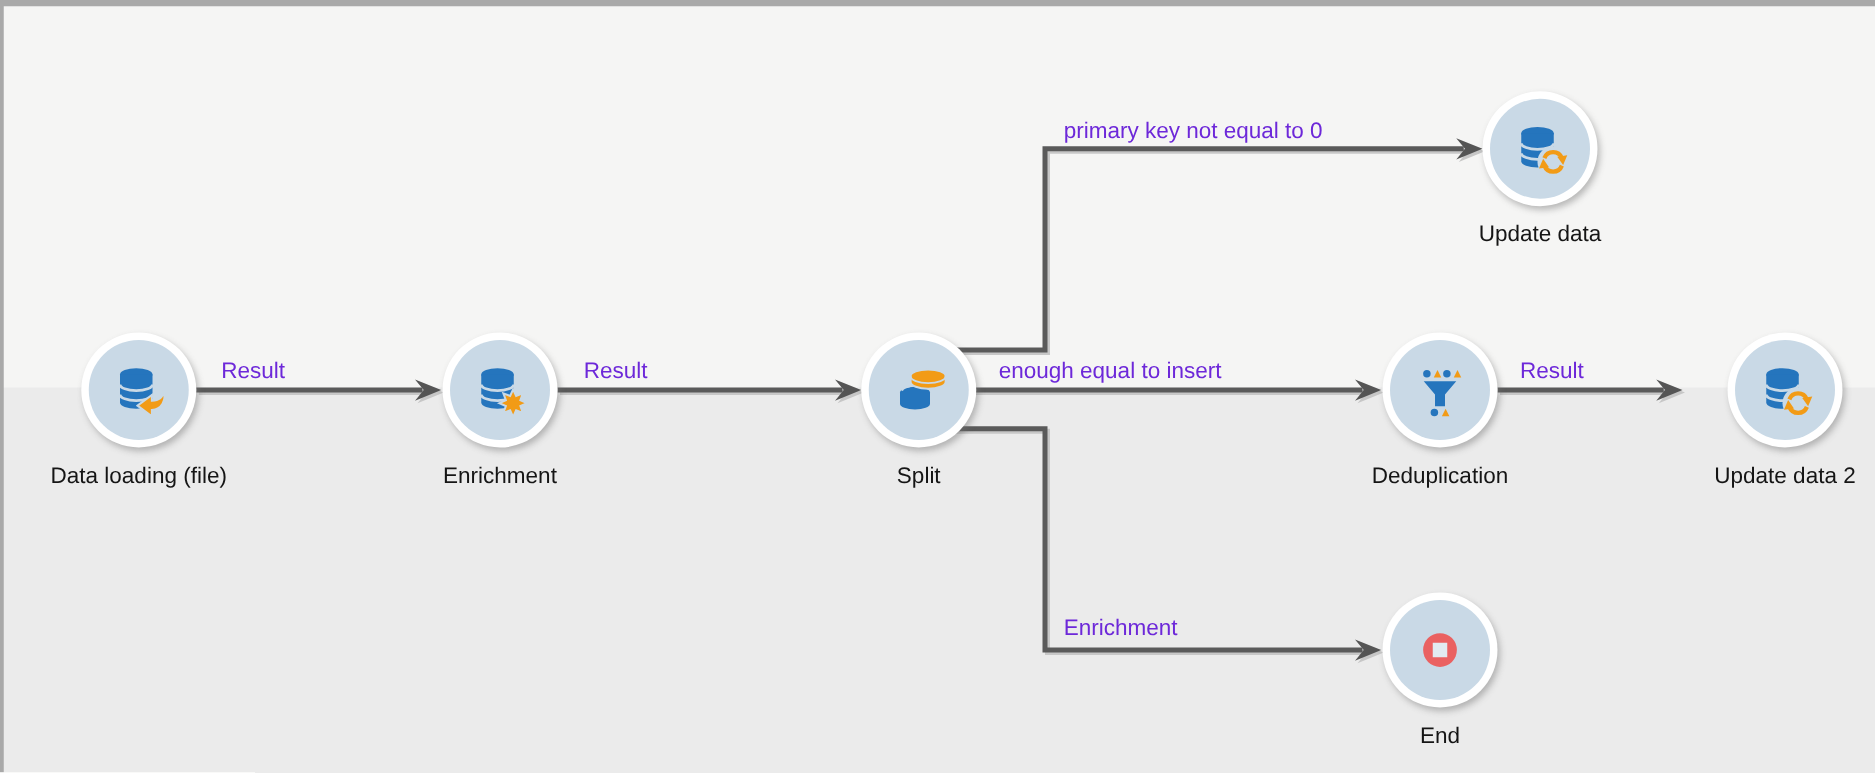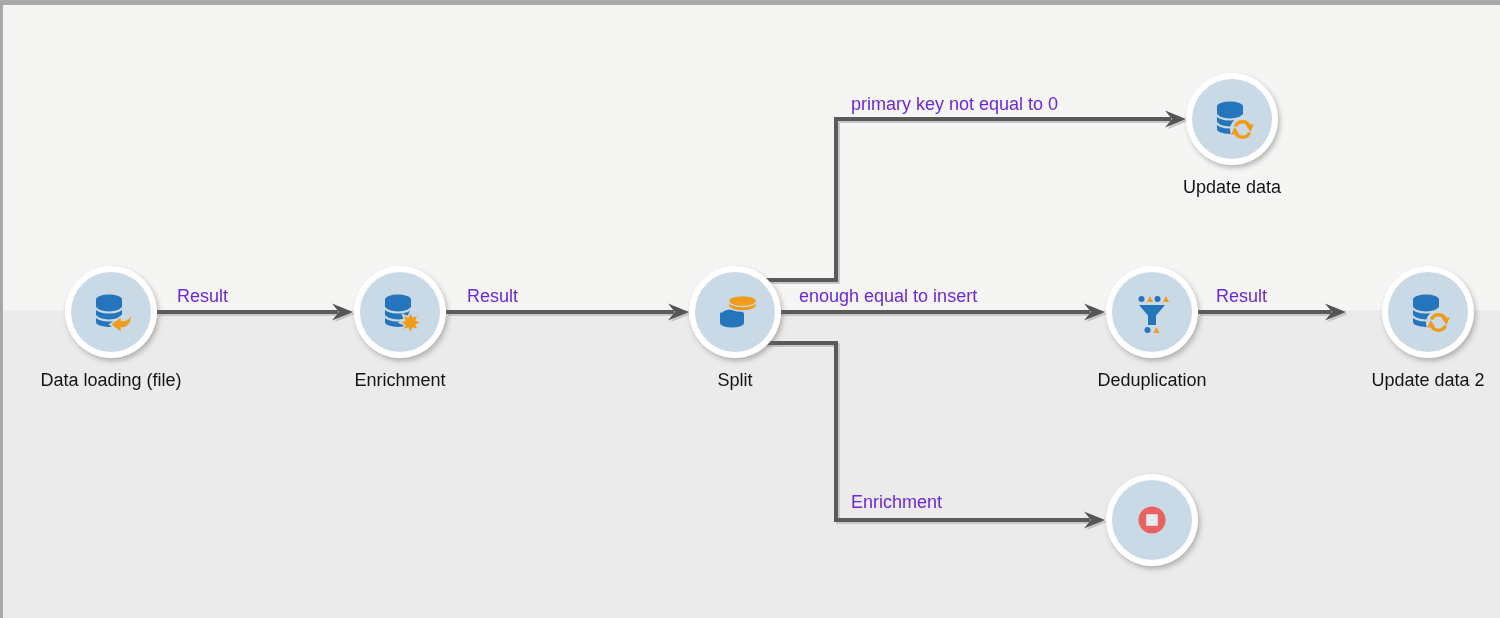--- a/index.html
+++ b/index.html
@@ -178,14 +178,15 @@
 
   <div class="node" style="left:1052px;top:474px;">
     <div class="circle">
         <div class="circle-inner">
       <svg width="46" height="46" viewBox="0 0 46 46">
         <circle cx="23" cy="23" r="13.5" fill="#ea6161"></circle>
         <rect x="17.2" y="17.2" width="11.6" height="11.6" fill="#e2eaf0"></rect>
       </svg>
     </div>
       </div>
+    <div class="node-label">End</div>
   </div>
 </div>
 
 </body></html>

